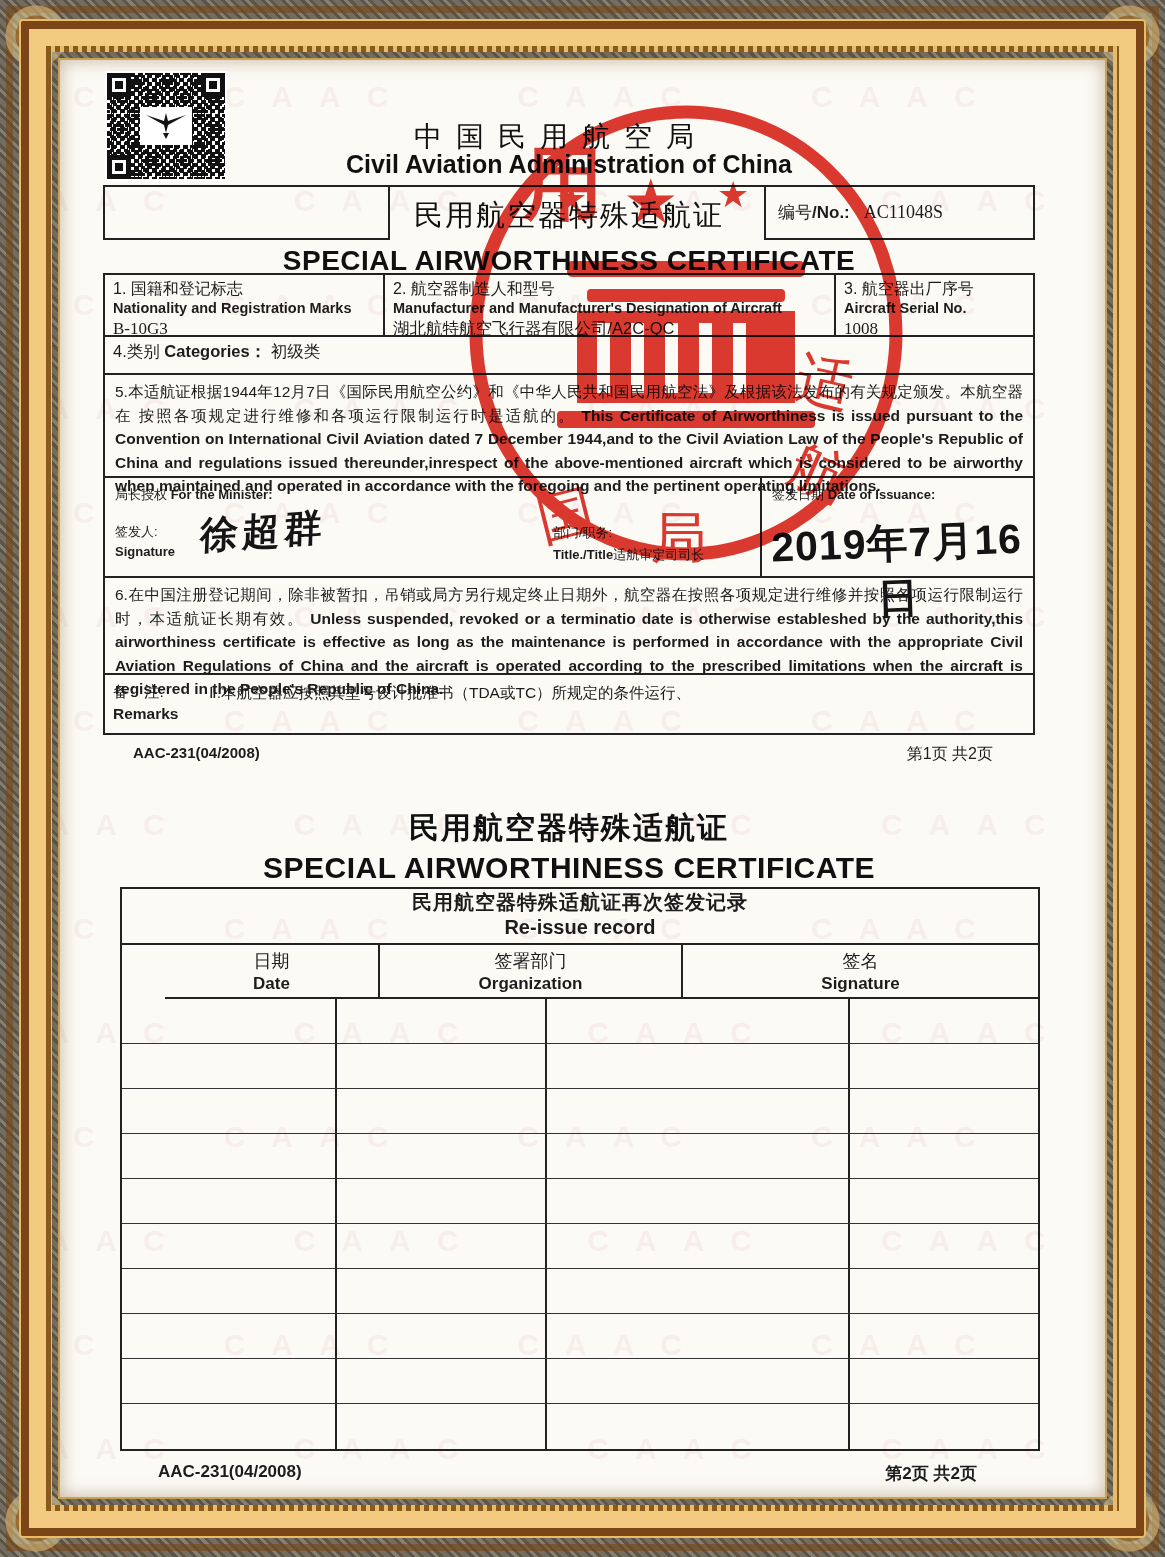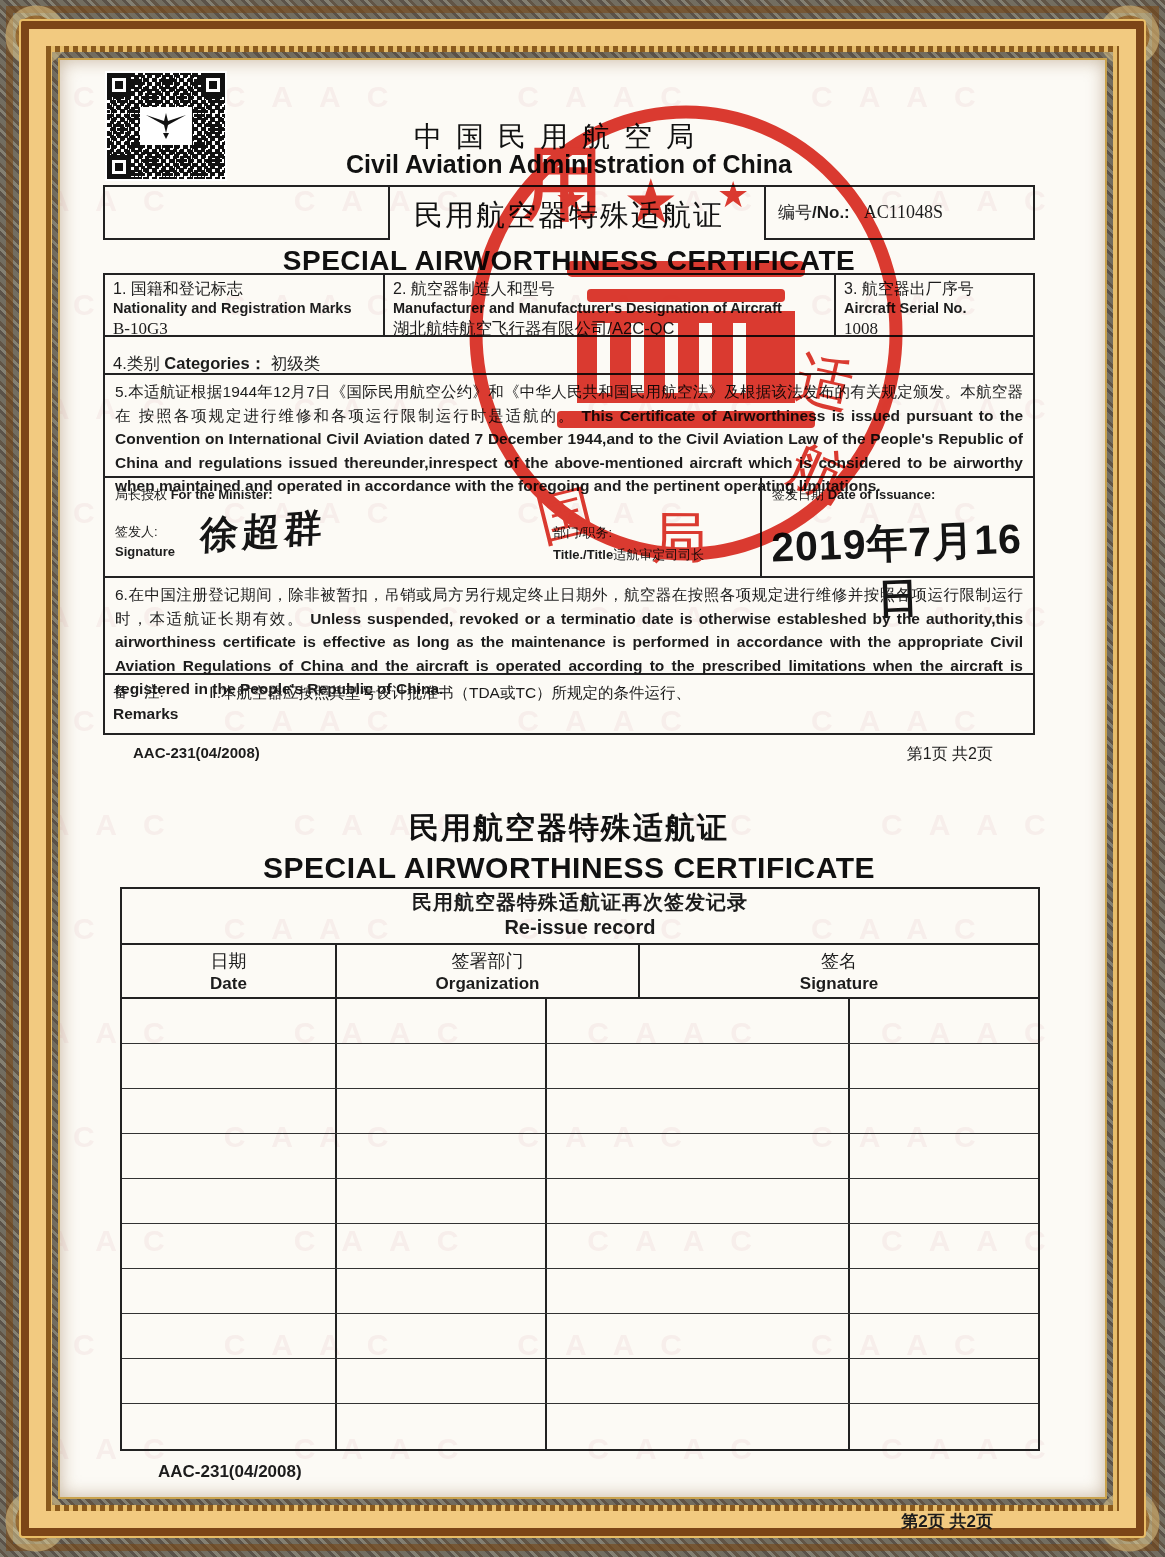--- a/index.html
+++ b/index.html
@@ -58,21 +58,21 @@
   .t1 .row:last-child{border-bottom:none;}
   .r1{height:62px;display:flex;}
   .r1 .cell{padding:3px 8px 0 8px;overflow:hidden;}
   .r1 .c1{width:280px;border-right:2px solid #222;}
   .r1 .c2{width:451px;border-right:2px solid #222;}
   .r1 .c3{flex:1;}
   .f-cn{font-size:16px;line-height:21px;}
   .f-en{font-size:14.5px;font-weight:bold;line-height:19px;}
   .f-val{font-size:17px;line-height:21px;font-family:"Liberation Serif",serif;}
   .f-val.cjk{font-family:inherit;font-size:16.5px;}
-  .r2{height:38px;padding:16px 8px 0 8px;font-size:16.5px;}
+  .r2{height:38px;padding:4px 8px 0 8px;font-size:16.5px;}
   .r2 b{font-weight:bold;}
   .clause{padding:5px 10px 0 10px;font-size:15.5px;line-height:23.5px;text-align:justify;}
   .clause b{font-weight:bold;margin-left:6px;}
   .r3{height:103px;}
   .r5{height:97px;}
   .r4{height:100px;display:flex;}
   .r4 .sig-cell{width:657px;border-right:2px solid #222;position:relative;}
   .r4 .date-cell{flex:1;position:relative;}
   .lab{font-size:13px;}
   .lab b{font-weight:bold;}
@@ -96,33 +96,33 @@
   .stamp{position:absolute;left:352px;top:33px;width:462px;height:474px;z-index:3;
     mix-blend-mode:multiply;opacity:.92;pointer-events:none;}
 
   
   .p2-title{position:absolute;left:0;right:0;top:748px;text-align:center;font-size:30px;font-weight:bold;letter-spacing:2px;color:#111;}
   .p2-sub{position:absolute;left:0;right:0;top:791px;text-align:center;font-size:30px;font-weight:bold;letter-spacing:.5px;color:#111;}
   .t2{position:absolute;left:17px;top:827px;width:920px;border:2px solid #222;}
   .t2-head{height:56px;border-bottom:2px solid #222;text-align:center;padding-top:0;}
   .t2-head .l1{font-size:20px;font-weight:bold;letter-spacing:1px;}
   .t2-head .l2{font-size:20px;font-weight:bold;}
-  .t2-cols{display:flex;height:54px;border-bottom:2px solid #222;}
+  .t2-cols{display:flex;height:54px;border-bottom:2px solid #222;margin-left:43px;}
   .t2-cols .col{border-right:2px solid #222;text-align:center;padding-top:5px;}
   .t2-cols .col:last-child{border-right:none;}
   .t2-cols .cn{font-size:18px;line-height:23px;display:block;}
   .t2-cols .en{font-size:17px;font-weight:bold;line-height:21px;display:block;}
   .t2 .erow{display:flex;height:45px;border-bottom:1.5px solid #333;}
   .t2 .erow:last-child{border-bottom:none;}
   .t2 .ecell{border-right:2px solid #222;height:100%;}
   .t2 .ecell:last-child{border-right:none;}
   .w1{width:215px}.w2{width:210px}.w3{width:303px}.w4{width:240px;flex:1}
   .footer2{position:absolute;left:0;top:1402px;width:100%;}
   .footer2 .fno{position:absolute;left:55px;font-weight:bold;font-size:17px;}
-  .footer2 .pno{position:absolute;right:42px;font-weight:bold;font-size:17px;margin-top:48px;}
+  .footer2 .pno{position:absolute;right:58px;font-weight:bold;font-size:17px;}
 </style>
 </head>
 <body>
 
 <div class="frame">
   <div class="frame-texture"></div>
   <div class="frame-edge"></div>
   <div class="corner tl"></div>
   <div class="corner tr"></div>
   <div class="corner bl"></div>

